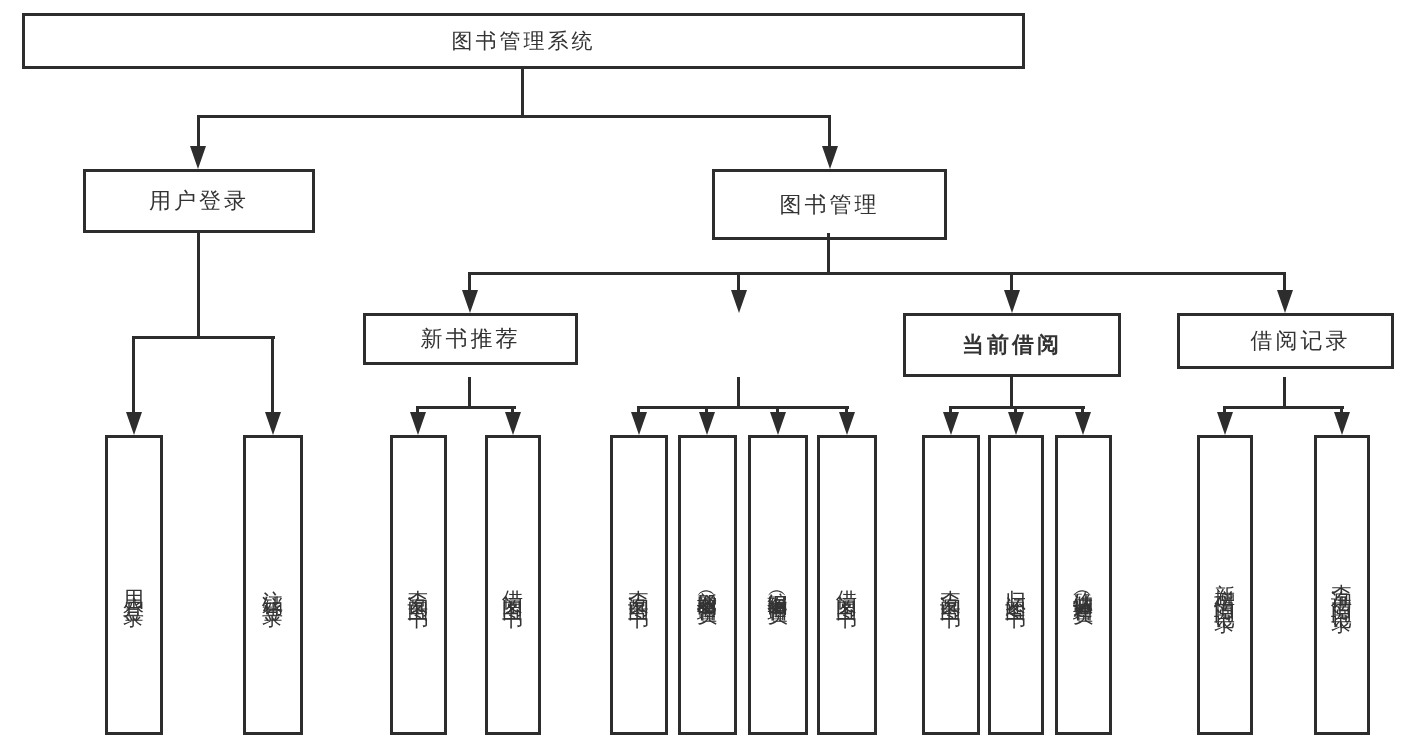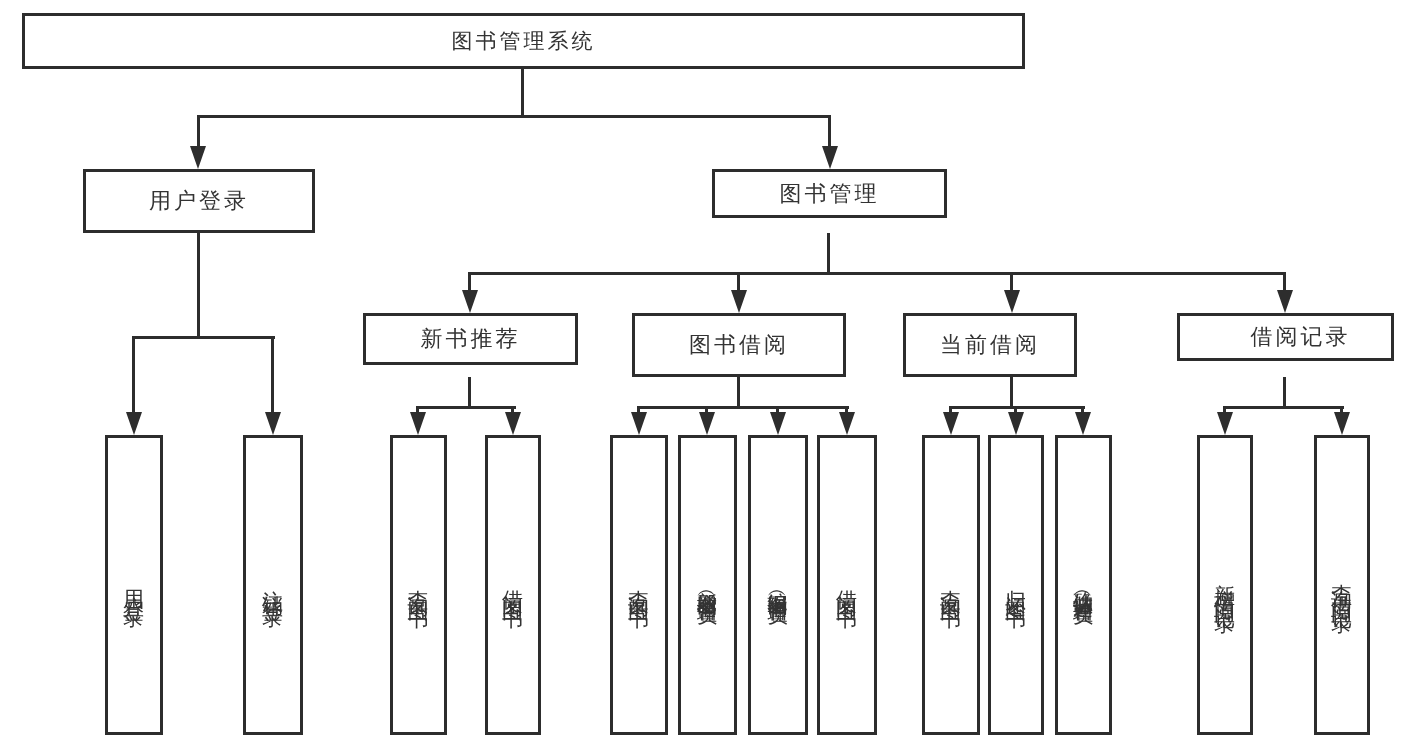--- a/index.html
+++ b/index.html
@@ -70,21 +70,21 @@
   <div class="ln" style="left:521px;top:68px;width:3px;height:50px;"></div>
   <div class="ln" style="left:197px;top:115px;width:634px;height:3px;"></div>
   <div class="ln" style="left:197px;top:115px;width:3px;height:34px;"></div>
   <div class="ln" style="left:828px;top:115px;width:3px;height:34px;"></div>
   <div class="ar" style="left:190px;top:146px;"></div>
   <div class="ar" style="left:822px;top:146px;"></div>
 
   <div class="box" style="left:83px;top:169px;width:232px;height:64px;">
     <span>用户登录</span>
   </div>
-  <div class="box" style="left:712px;top:169px;width:235px;height:49px;">
+  <div class="box" style="left:712px;top:169px;width:235px;height:71px;">
     <span>图书管理</span>
   </div>
 
   <div class="ln" style="left:197px;top:233px;width:3px;height:106px;"></div>
   <div class="ln" style="left:132px;top:336px;width:143px;height:3px;"></div>
   <div class="ln" style="left:132px;top:336px;width:3px;height:79px;"></div>
   <div class="ln" style="left:271px;top:336px;width:3px;height:79px;"></div>
   <div class="ar" style="left:126px;top:412px;"></div>
   <div class="ar" style="left:265px;top:412px;"></div>
 
@@ -95,27 +95,24 @@
   <div class="ln" style="left:1010px;top:272px;width:3px;height:21px;"></div>
   <div class="ln" style="left:1283px;top:272px;width:3px;height:21px;"></div>
   <div class="ar" style="left:462px;top:290px;"></div>
   <div class="ar" style="left:731px;top:290px;"></div>
   <div class="ar" style="left:1004px;top:290px;"></div>
   <div class="ar" style="left:1277px;top:290px;"></div>
 
   <div class="box" style="left:363px;top:313px;width:215px;height:52px;">
     <span>新书推荐</span>
   </div>
-  <div class="box" style="left:632px;top:313px;width:214px;height:64px;">
-    <span>图书借阅</span>
-  </div>
-  <div class="box" style="left:903px;top:313px;width:174px;height:64px;">
+  <div class="box" style="left:903px;top:313px;width:218px;height:64px;font-weight:bold;">
     <span>当前借阅</span>
   </div>
-  <div class="box" style="left:1177px;top:313px;width:217px;height:48px;padding-left:30px;">
+  <div class="box" style="left:1177px;top:313px;width:217px;height:56px;padding-left:30px;">
     <span>借阅记录</span>
   </div>
 
   <div class="ln" style="left:468px;top:377px;width:3px;height:32px;"></div>
   <div class="ln" style="left:416px;top:406px;width:100px;height:3px;"></div>
   <div class="ln" style="left:416px;top:406px;width:3px;height:9px;"></div>
   <div class="ln" style="left:511px;top:406px;width:3px;height:9px;"></div>
   <div class="ar" style="left:410px;top:412px;"></div>
   <div class="ar" style="left:505px;top:412px;"></div>
 

